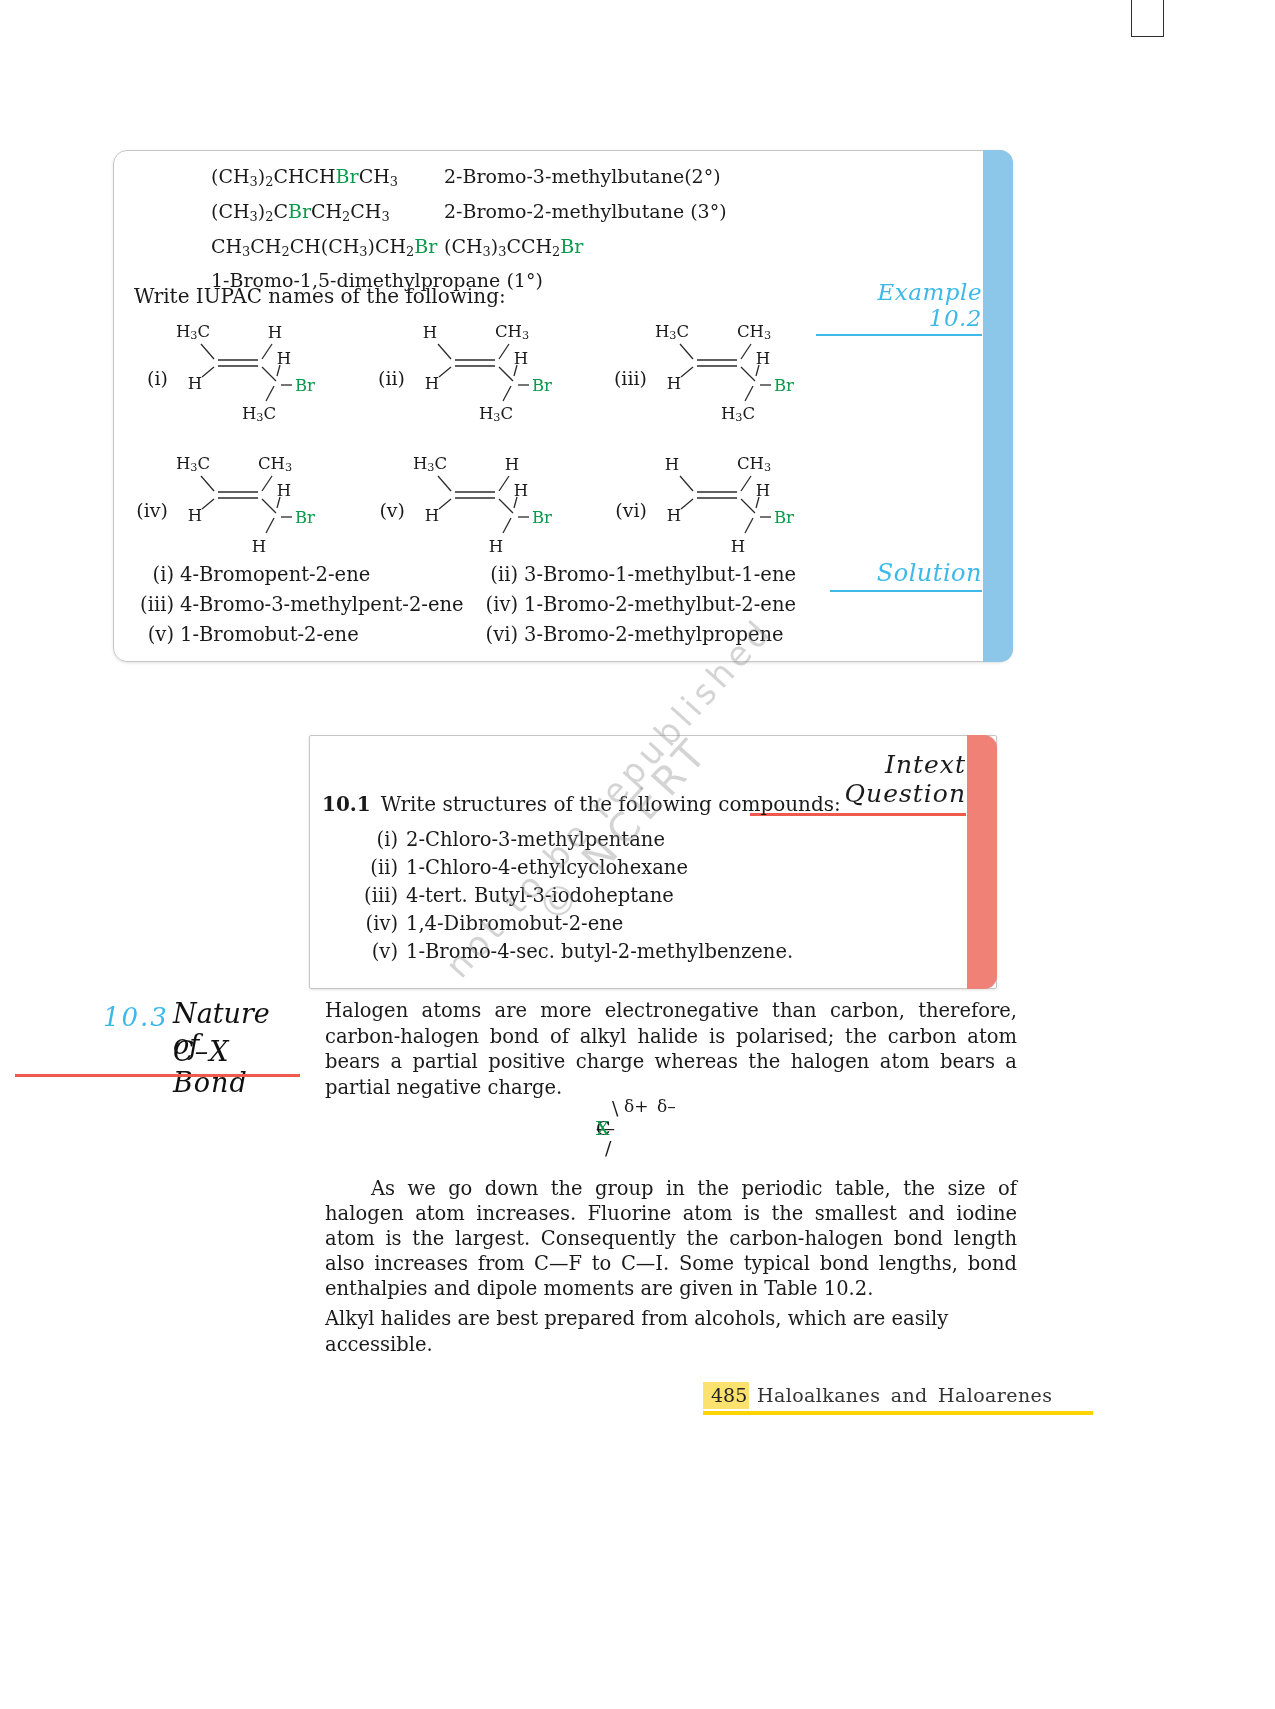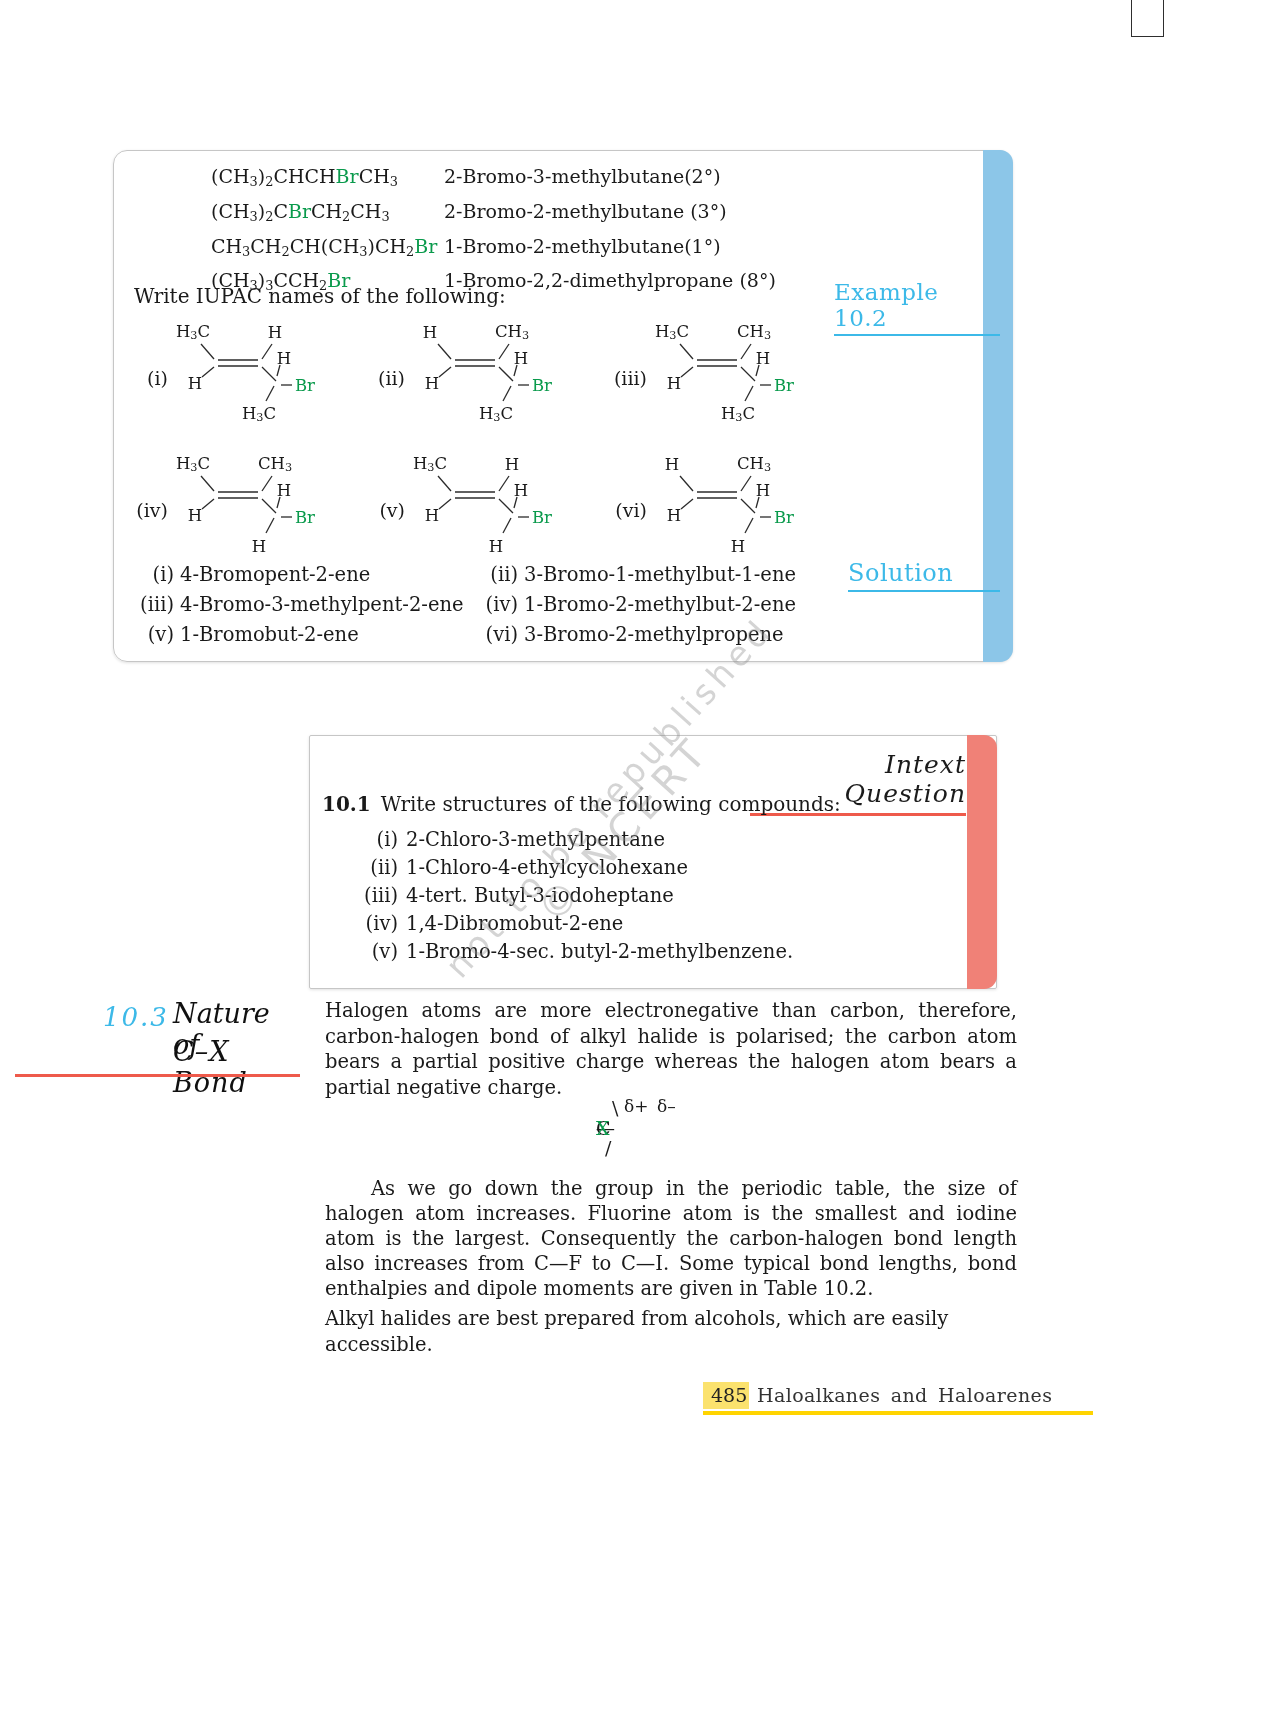--- a/index.html
+++ b/index.html
@@ -11,22 +11,22 @@
 
   
   .corner{position:absolute;left:1131px;top:0;width:33px;height:37px;border:1.5px solid #2e2e2e;border-top:none;background:#fff;z-index:6}
 
   
   .ebox{position:absolute;left:113px;top:150px;width:900px;height:512px;
         border:1.5px solid #c6c6c6;border-radius:14px;box-shadow:0 1px 3px rgba(0,0,0,.12)}
   .ebar{position:absolute;top:-1px;right:-1px;bottom:-1px;width:30px;background:var(--bluebar);border-radius:0 13px 13px 0}
   .clist{position:absolute;left:97px;top:11px;display:grid;grid-template-columns:233px auto;row-gap:1px;font-size:19px;line-height:28px;white-space:nowrap}
   .prompt{position:absolute;left:20px;top:133px;font-size:20px}
-  .elabel{position:absolute;right:12px;color:var(--cyan);font-size:23px;
-          letter-spacing:.5px;word-spacing:6px;border-bottom:2.5px solid var(--cyan);padding-bottom:3px;text-align:left}
+  .elabel{position:absolute;right:30px;font-style:italic;color:var(--cyan);font-size:23px;
+          letter-spacing:.5px;word-spacing:6px;border-bottom:2.5px solid var(--cyan);padding-bottom:3px;text-align:right}
   .ex{top:128px;width:166px}
   .sol{top:408px;width:152px;font-size:24px}
 
   .sgrid{position:absolute;left:20px;top:168px;display:grid;grid-template-columns:237px 242px 250px;row-gap:14px}
   .scell{display:flex;align-items:center}
   .snum{width:34px;text-align:right;margin-right:3px;font-size:19px;flex:none}
   .sbox{position:relative;width:150px;height:118px;font-size:16.5px;flex:none}
   .sbox svg{position:absolute;left:0;top:0}
   .sbox svg line{stroke:#2b2b2b;stroke-width:1.3}
   .slabel{position:absolute;transform:translate(-50%,-50%);white-space:nowrap}
@@ -87,23 +87,22 @@
   <div class="corner"></div>
 
   <section class="ebox">
     <div class="ebar"></div>
     <div class="clist">
         <div><span>(CH<sub>3</sub>)<sub>2</sub>CHCH</span><span class="green">Br</span><span>CH<sub>3</sub></span></div>
         <div>2-Bromo-3-methylbutane(2°)</div>
         <div><span>(CH<sub>3</sub>)<sub>2</sub>C</span><span class="green">Br</span><span>CH<sub>2</sub>CH<sub>3</sub></span></div>
         <div>2-Bromo-2-methylbutane (3°)</div>
         <div><span>CH<sub>3</sub>CH<sub>2</sub>CH(CH<sub>3</sub>)CH<sub>2</sub></span><span class="green">Br</span></div>
-        <div>1-Bromo-2-methylbutane(1°)</div>
         <div><span>(CH<sub>3</sub>)<sub>3</sub>CCH<sub>2</sub></span><span class="green">Br</span></div>
-        <div>1-Bromo-2,2-dimethylpropane (8°)</div>
+        <div>1-Bromo-1,5-dimethylpropane (1°)</div>
       </div>
     <div class="prompt">Write IUPAC names of the following:</div>
     <div class="elabel ex">Example 10.2</div>
     <div class="sgrid">
         <div class="scell">
           <span class="snum">(i)</span>
           <div class="sbox">
             <svg width="150" height="118">
               <line x1="43" y1="40" x2="30" y2="25"></line>
               <line x1="43" y1="48" x2="31" y2="58"></line>

